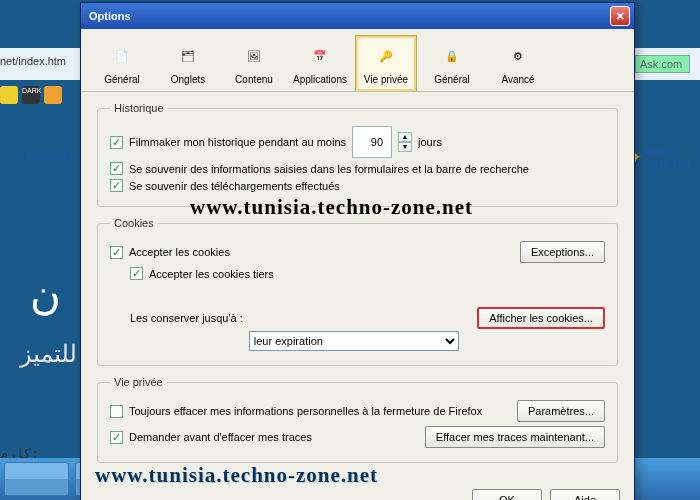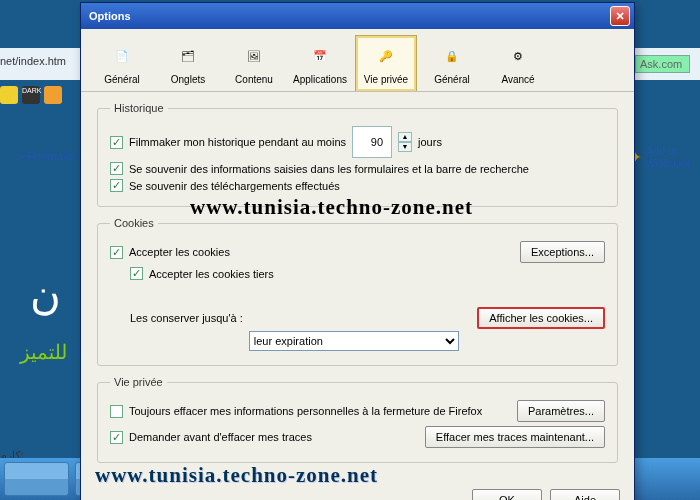--- a/index.html
+++ b/index.html
@@ -6,25 +6,25 @@
 body { margin: 0; width: 700px; height: 500px; overflow: hidden; background: #1a5a8a; position: relative; }
 .bg-band { position: absolute; left: 0; right: 0; top: 48px; height: 32px; background: #e8f0f8; }
 .bg-url { position: absolute; left: 0; top: 55px; color: #333; font-size: 11px; }
 .bg-search { position: absolute; right: 10px; top: 55px; width: 55px; height: 18px; border: 1px solid #7a9; background: #86efac; color: #666; padding: 2px 4px; }
 .bg-iconbar { position: absolute; left: 0; top: 80px; height: 30px; display: flex; gap: 4px; align-items: center; }
 .bg-icon { width: 18px; height: 18px; border-radius: 3px; }
 .bg-link { position: absolute; left: 20px; top: 150px; color: #2255aa; }
 .bg-wish { position: absolute; right: 10px; top: 145px; color: #2255aa; display: flex; align-items: center; gap: 4px; }
 .bg-star { color: #f7a800; font-size: 14px; }
 .bg-arabic { position: absolute; left: 30px; top: 270px; color: #fff; font-size: 42px; font-family: Arial; direction: rtl; }
-.bg-arabic2 { position: absolute; left: 20px; top: 340px; color: #84cc16; font-size: 20px; font-family: Arial; direction: rtl; }
+.bg-arabic2 { position: absolute; left: 20px; top: 340px; color: #e5e5e5; font-size: 24px; font-family: Arial; direction: rtl; }
 .watermark { position: absolute; font-family: Georgia, serif; font-size: 21px; font-weight: bold; letter-spacing: 1px; color: #000; z-index: 1000; pointer-events: none; }
 .wm1 { left: 190px; top: 195px; }
 .wm2 { left: 95px; top: 463px; color: #003355; text-shadow: 1px 1px 0 #cce; }
-.bg-bottomarabic { position: absolute; left: 0; bottom: 38px; color: #333; font-size: 11px; direction: rtl; }
+.bg-bottomarabic { position: absolute; left: 0; bottom: 38px; color: #333; font-size: 13px; direction: rtl; font-family: Liberation Mono, monospace; }
 .bg-taskbar { position: absolute; left: 0; right: 0; bottom: 0; height: 42px; background: linear-gradient(#4a9de0, #2b6aa8); display: flex; gap: 6px; padding: 4px; }
 .tb-btn { width: 65px; height: 34px; background: linear-gradient(#7bb8e8 50%, #5a9cd0 50%); border-radius: 3px; border: 1px solid #3a7ab0; }
 
 .dialog { position: absolute; left: 80px; top: 2px; width: 555px; background: #f0f0e8; border: 1px solid #0a246a; box-shadow: 3px 3px 10px rgba(0,0,0,0.3); z-index: 500; }
 .titlebar { height: 26px; background: linear-gradient(#3b77d8, #1e4eb0); color: #fff; display: flex; align-items: center; padding: 0 4px 0 8px; font-weight: bold; }
 .titlebar span { flex: 1; }
 .closebtn { width: 20px; height: 20px; background: linear-gradient(#f08080, #c03020); border: 1px solid #fff; border-radius: 3px; color: #fff; text-align: center; line-height: 18px; font-weight: bold; cursor: pointer; }
 
 .tabrow { display: flex; padding: 6px 10px 0 10px; gap: 4px; background: #f0f0e8; border-bottom: 1px solid #c0c0b8; }
 .tab { flex: 0 0 auto; width: 62px; text-align: center; padding: 4px 2px 6px 2px; cursor: pointer; border: 1px solid transparent; border-bottom: none; }

